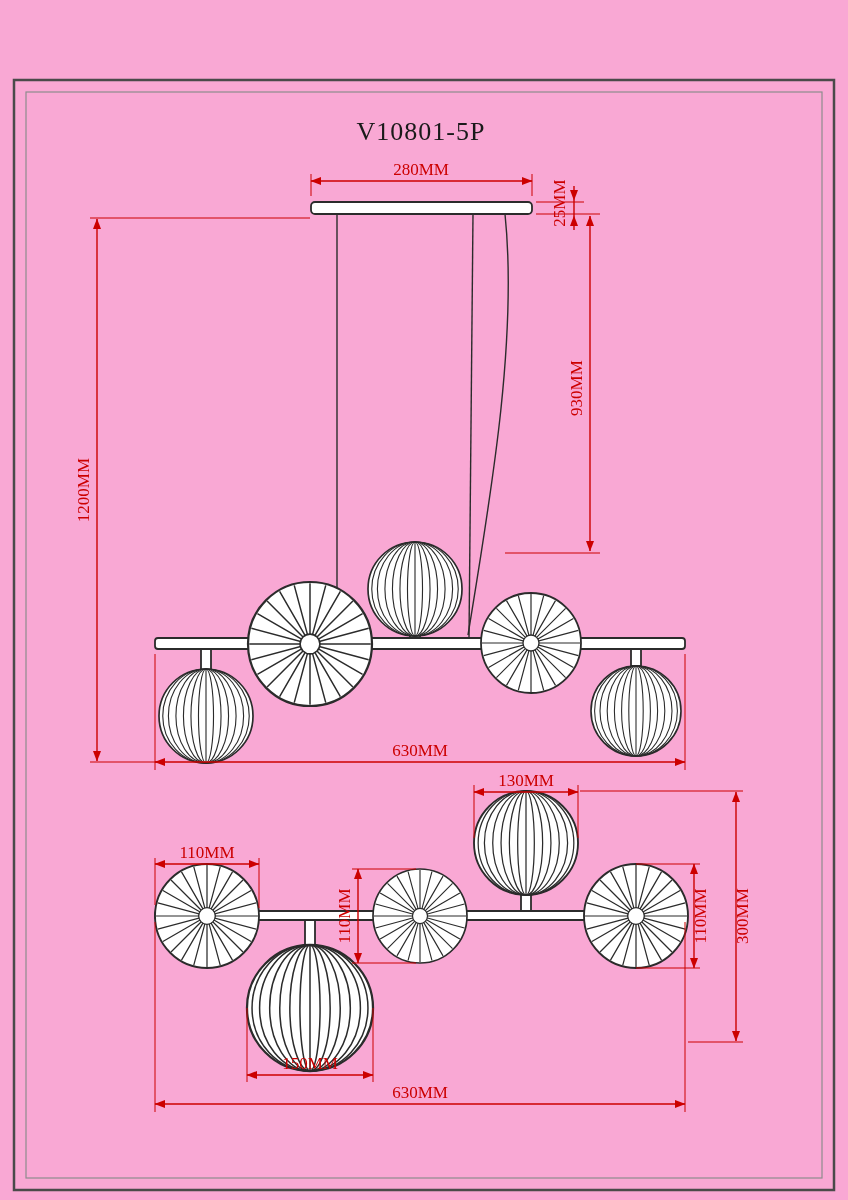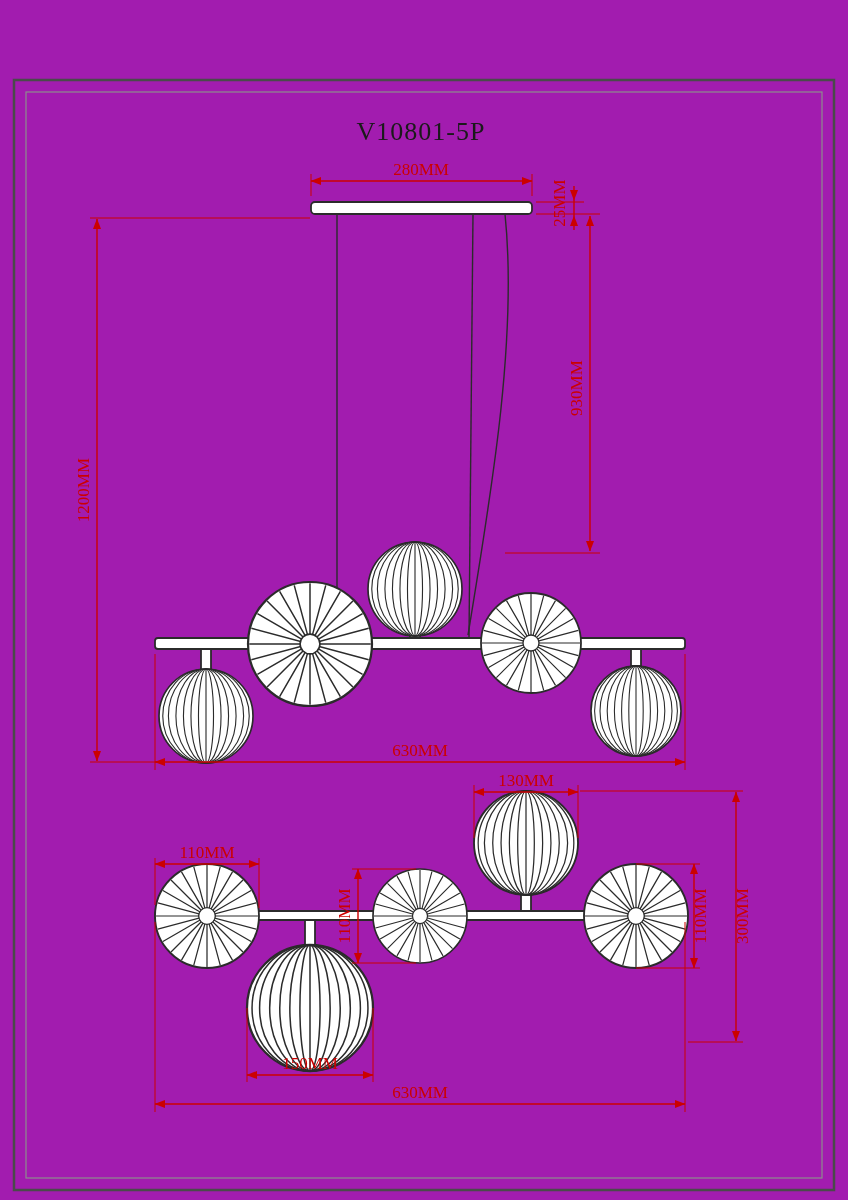--- a/index.html
+++ b/index.html
@@ -1,16 +1,16 @@
 <!DOCTYPE html>
 <html><head>
 <meta charset="utf-8">
 <style>
   html,body{margin:0;padding:0;background:#ffffff;}
-  .page{position:relative;width:848px;height:1200px;background:#a21caf;overflow:hidden;
+  .page{position:relative;width:848px;height:1200px;background:#f9a8d4;overflow:hidden;
         font-family:"Liberation Serif",serif;}
   svg{position:absolute;left:0;top:0;}
   .frame-outer{fill:none;stroke:#4a4a4a;stroke-width:2.5;}
   .frame-inner{fill:none;stroke:#8d8d8d;stroke-width:1.2;}
   .ln{stroke:#2b2b2b;stroke-width:1.2;fill:none;}
   .body{fill:#ffffff;stroke:#2b2b2b;stroke-width:1.8;}
   .hub{fill:#ffffff;stroke:#2b2b2b;stroke-width:1.3;}
   .part{fill:#ffffff;stroke:#2b2b2b;stroke-width:1.8;}
   .wire{stroke:#2b2b2b;stroke-width:1.4;fill:none;}
   .dim{stroke:#cc0000;stroke-width:1.4;fill:none;}

